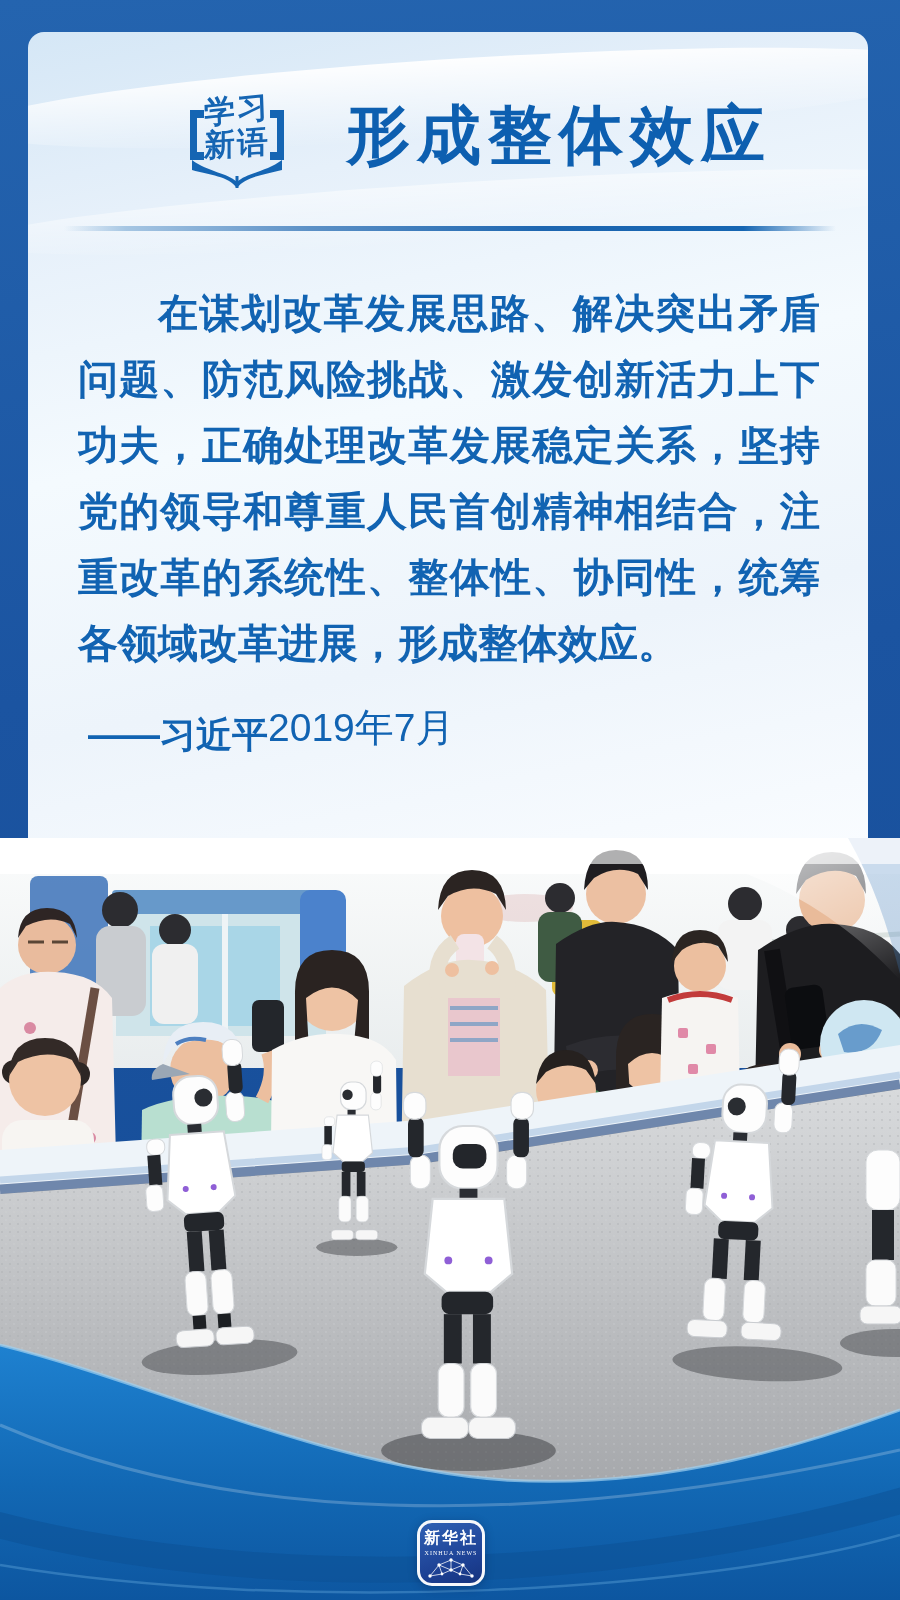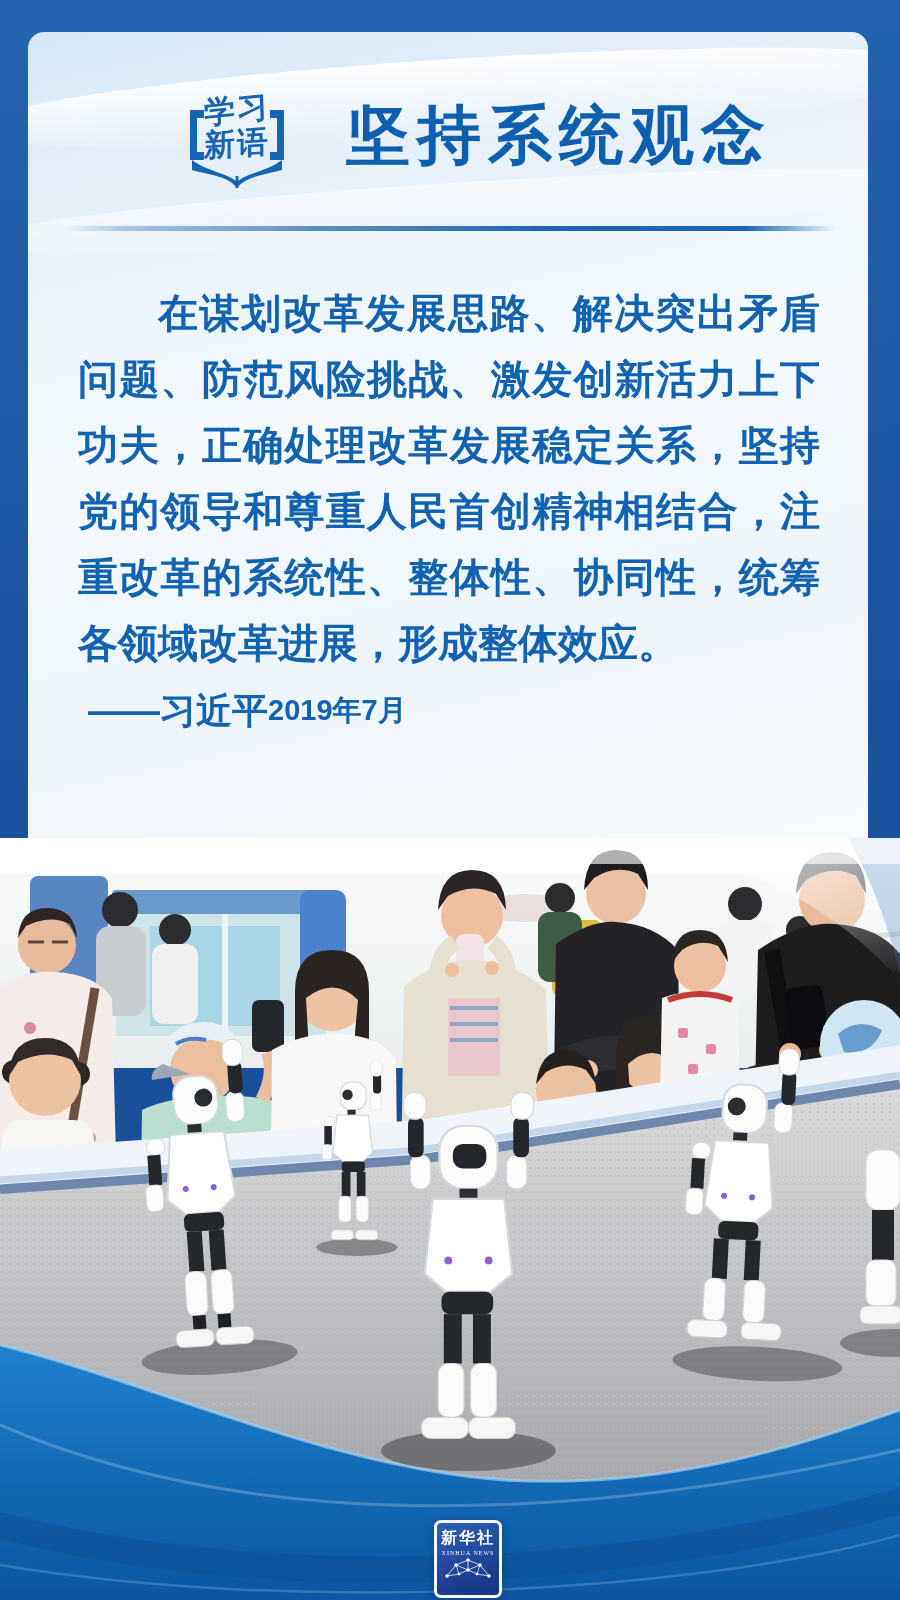--- a/index.html
+++ b/index.html
@@ -34,36 +34,36 @@
            background:linear-gradient(90deg,rgba(140,175,215,0) 0%,#A6C6E3 8%,#5B90C6 32%,
                        #1D66B0 62%,#1565B2 88%,rgba(190,215,240,0) 100%);}
 
   .quote{position:absolute;left:50px;top:248px;width:742px;margin:0;
          font-size:40px;line-height:66px;font-weight:700;color:#1163B2;
          text-align:justify;text-indent:2em;}
 
   .attribution{position:absolute;right:46px;left:60px;top:650px;
                display:flex;align-items:flex-end;color:#1163B2;}
   .author{font-size:36px;font-weight:900;line-height:40px;}
-  .date{font-size:29px;font-weight:700;margin-top:9px;}
+  .date{font-size:39px;font-weight:400;margin-top:19px;}
   .occasion{font-size:29px;font-weight:700;margin-top:13px;white-space:nowrap;}
 
   
   .photo{position:absolute;left:0;top:838px;width:900px;height:762px;}
   .photo svg{display:block;}
 
   
   .wave{position:absolute;left:0;top:1330px;width:900px;height:270px;}
 
   
-  .badge{position:absolute;left:417px;top:1520px;width:68px;height:78px;
-         border-radius:7px;border:3px solid rgba(255,255,255,.96);box-sizing:border-box;
+  .badge{position:absolute;left:417px;top:1520px;width:68px;height:66px;
+         border-radius:15px;border:3px solid rgba(255,255,255,.96);box-sizing:border-box;
          background:linear-gradient(160deg,#2F60B4 0%,#1C3F92 70%,#16347E 100%);
          display:flex;flex-direction:column;align-items:center;
-         box-shadow:0 2px 8px rgba(0,30,80,.35);margin-left:17px;}
+         box-shadow:0 2px 8px rgba(0,30,80,.35);}
   .badge .cn{color:#fff;font-size:16px;font-weight:700;letter-spacing:2px;margin-top:5px;
              font-family:"Liberation Serif","DejaVu Serif",serif;}
   .badge .en{color:#fff;font-size:6px;letter-spacing:1px;margin-top:1px;
              font-family:"Liberation Serif","DejaVu Serif",serif;}
 </style>
 </head>
 <body>
 
 <div class="poster">
 
@@ -75,21 +75,21 @@
       <svg width="106" height="112" viewBox="0 0 106 112">
         <path d="M6 30 L20 30 L20 38 L13 38 L13 72 L20 72 L20 80 L6 80 Z" fill="#1565B3"></path>
         <path d="M100 30 L86 30 L86 38 L93 38 L93 72 L86 72 L86 80 L100 80 Z" fill="#1565B3"></path>
         <path d="M8 80 C24 92 44 93 53 102 C62 93 82 92 98 80 L98 90 C80 95 62 96 53 108 C44 96 26 95 8 90 Z" fill="#1565B3"></path>
         <path d="M53 96 L53 108" stroke="#1565B3" stroke-width="3"></path>
       </svg>
       <div class="row r1">学习</div>
       <div class="row r2">新语</div>
     </div>
 
-    <h1 class="title">坚持系统观念</h1>
+    <h1 class="title">形成整体效应</h1>
 
     <div class="divider"></div>
 
     <p class="quote">在谋划改革发展思路、解决突出矛盾问题、防范风险挑战、激发创新活力上下功夫，正确处理改革发展稳定关系，坚持党的领导和尊重人民首创精神相结合，注重改革的系统性、整体性、协同性，统筹各领域改革进展，形成整体效应。</p>
 
     <div class="attribution">
       <div class="author">——习近平</div>
       <div class="date">2019年7月</div>
     </div>
   </div>

